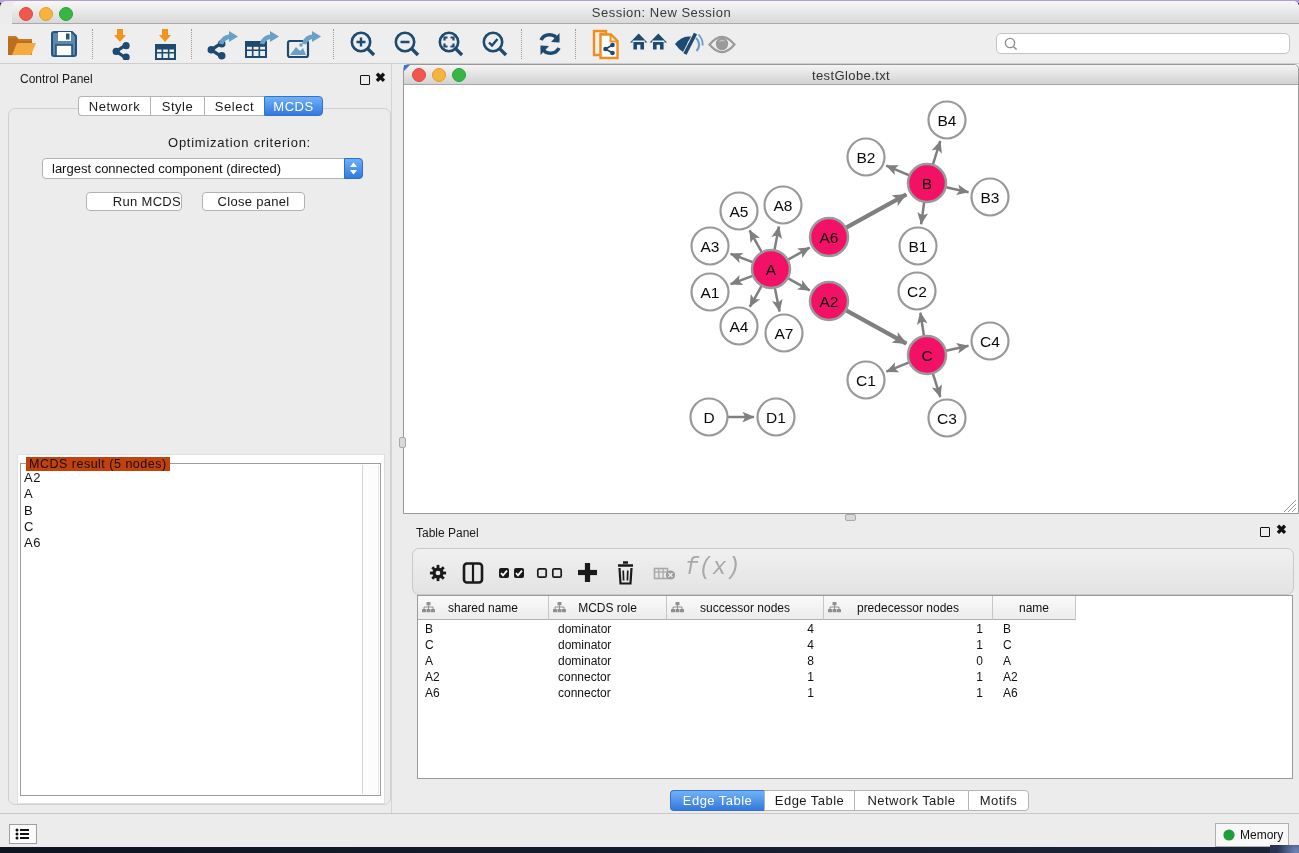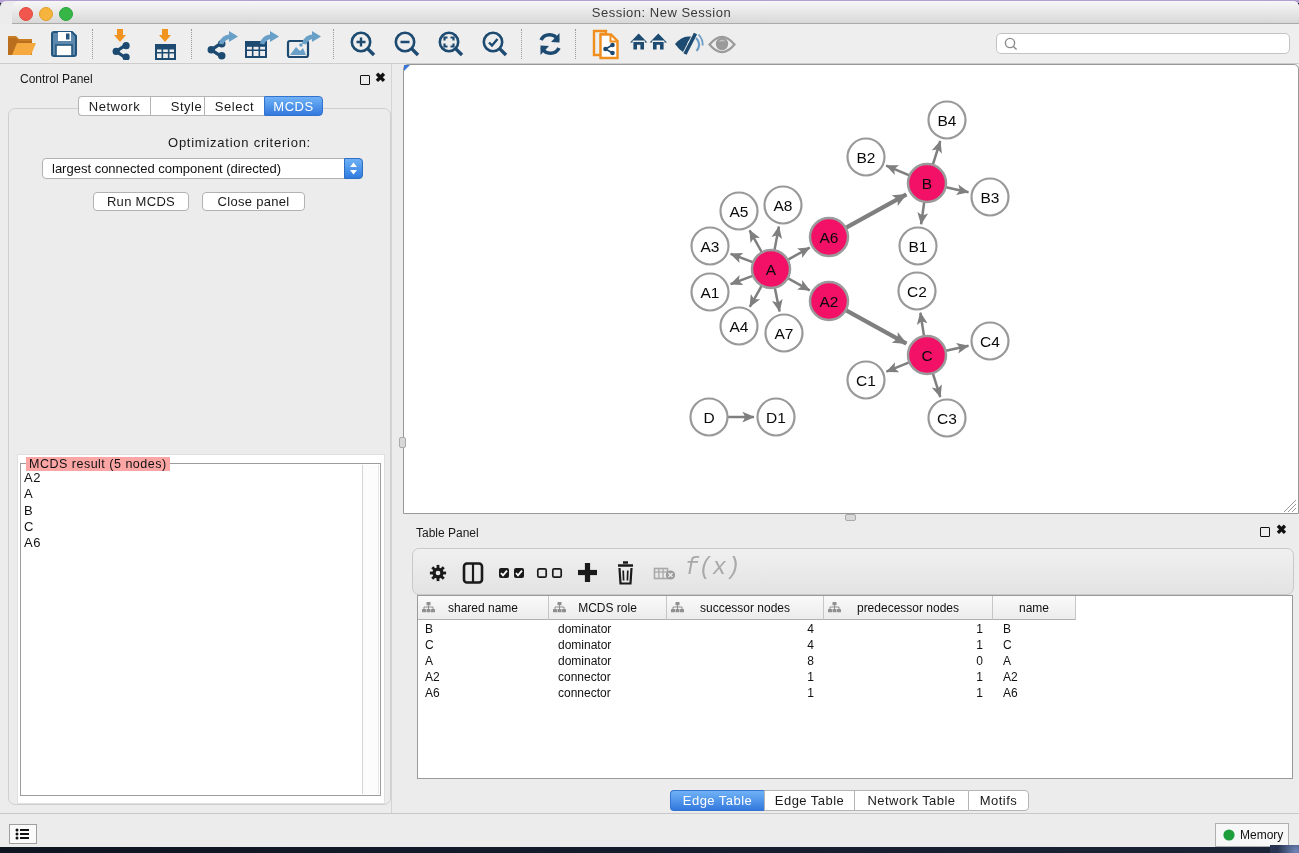--- a/index.html
+++ b/index.html
@@ -18,21 +18,21 @@
 .sqIcon{width:8px;height:8px;border:1.6px solid #111;border-radius:1px;}
 .xIcon{font-size:13px;font-weight:bold;color:#111;}
 #cpPanel{left:8px;top:44px;width:381px;height:695px;border:1px solid #cfcfcf;border-radius:7px;background:#ececec;}
 .tab{top:32px;height:18px;background:#fff;border:1px solid #b4b4b4;border-right:none;font-size:13px;color:#1a1a1a;text-align:center;line-height:19px;letter-spacing:0.55px;}
 #optLabel{left:0;top:71px;width:391px;text-align:center;font-size:13px;color:#1a1a1a;letter-spacing:0.75px;margin-left:44px;}
 #combo{left:42px;top:94px;width:310px;height:19px;background:#fff;border:1px solid #b2b2b2;border-radius:4px;font-size:13px;color:#111;line-height:19px;padding-left:9px;}
 #comboBtn{right:-1px;top:-1px;width:17px;height:19px;background:linear-gradient(#6db1f7,#2f7cdf);border:1px solid #2e6fc4;border-radius:0 4px 4px 0;}
 .btn{top:128px;height:17px;background:#fff;border:1px solid #b2b2b2;border-radius:4px;font-size:13px;color:#1a1a1a;text-align:center;line-height:18px;letter-spacing:0.3px;}
 #resultBox{left:17px;top:390px;width:366px;height:348px;background:#fff;border:1px solid #e0e0e0;}
 #fieldset{left:2px;top:8px;width:359px;height:331px;border:1px solid #9d9d9d;}
-#legend{left:5px;top:-7px;background:#fca5a5;padding:0 3px;font-size:12.5px;color:#111;letter-spacing:0.5px;}
+#legend{left:5px;top:-7px;background:#c2410c;padding:0 3px;font-size:12.5px;color:#111;letter-spacing:0.5px;}
 #mcdsList{left:1px;top:1px;font-size:13px;color:#111;line-height:16.3px;padding:5px 0 0 2px;letter-spacing:0.5px;}
 #listSb{right:1px;top:1px;width:15px;height:329px;background:#fcfcfc;border-left:1px solid #d5d5d5;border-right:1px solid #e6e6e6;}
 
 #net{left:403px;top:63px;width:894px;height:448px;background:#fff;border:1px solid #999;border-radius:5px 5px 0 0;}
 #netTitle{left:0;top:0;width:100%;height:19px;background:linear-gradient(#f4f4f4,#d2d2d2);border-bottom:1px solid #a6a6a6;border-radius:5px 5px 0 0;}
 #netName{width:100%;text-align:center;top:3px;font-size:13px;color:#333;letter-spacing:0.4px;}
 
 #tp{left:392px;top:512px;width:907px;height:301px;background:none;}
 #tpTitle{left:24px;top:13px;font-size:12px;color:#1a1a1a;}
 #tpBar{left:20px;top:35px;width:880px;height:45px;background:linear-gradient(#f0f0f0,#e3e3e3);border:1px solid #c9c9c9;border-radius:7px;}
@@ -187,41 +187,47 @@
           <line x1="10.4" y1="10.4" x2="13.6" y2="13.6" stroke="#8b8b8b" stroke-width="1.4"></line>
         </svg>
       </div>
   </div>
   <div class="abs" id="cp">
     <div class="abs" id="cpTitle">Control Panel</div>
     <div class="abs sqIcon" style="left:360px;top:11px;"></div>
     <div class="abs xIcon" style="left:375px;top:6px;">✖</div>
     <div class="abs" id="cpPanel"></div>
     <div class="abs tab" style="left:78px;width:71px;border-radius:4px 0 0 4px;">Network</div>
-    <div class="abs tab" style="left:150px;width:53px;padding-left:9px;">Style</div>
+    <div class="abs tab" style="left:150px;width:53px;">Style</div>
     <div class="abs tab" style="left:204px;width:59px;">Select</div>
     <div class="abs tab" style="left:264px;width:57px;border-right:1px solid #b4b4b4;border-radius:0 4px 4px 0;background:linear-gradient(#70b2f6,#3379de);color:#fff;border-color:#3373cf;">MCDS</div>
     <div class="abs" id="optLabel">Optimization criterion:</div>
     <div class="abs" id="combo">largest connected component (directed)
       <div class="abs" id="comboBtn"><svg width="17" height="19">
             <path d="M8.5 3.5 L12 8 L5 8 Z" fill="#fff"></path>
             <path d="M8.5 15.5 L12 11 L5 11 Z" fill="#fff"></path>
           </svg></div>
     </div>
-    <div class="abs btn" style="left:93px;width:94px;">Run MCDS</div>
+    <div class="abs btn" style="left:86px;width:94px;text-align:right;">Run MCDS</div>
     <div class="abs btn" style="left:202px;width:101px;">Close panel</div>
     <div class="abs" id="resultBox">
       <div class="abs" id="fieldset">
         <div class="abs" id="legend">MCDS result (5 nodes)</div>
         <div class="abs" id="mcdsList">A2<br>A<br>B<br>C<br>A6</div>
         <div class="abs" id="listSb"></div>
       </div>
     </div>
   </div>
   <div class="abs" id="net">
+    <div class="abs" id="netTitle">
+      <div class="abs tl" style="left:8px;top:3px;background:#f2574e;border:0.5px solid #dd4a41;"></div>
+      <div class="abs tl" style="left:28px;top:3px;background:#f6b33e;border:0.5px solid #e09e2b;"></div>
+      <div class="abs tl" style="left:48px;top:3px;background:#37b648;border:0.5px solid #2aa33a;"></div>
+      <div class="abs" id="netName">testGlobe.txt</div>
+    </div>
     <svg class="abs" style="left:0;top:20px" width="893" height="428" viewBox="404 85 893 428">
 <defs>
           <marker id="ar" viewBox="0 0 10 9" refX="9.3" refY="4.5" markerWidth="5.0" markerHeight="5.0" orient="auto">
             <path d="M0,0.2 L9.8,4.5 L0,8.8 L2.3,4.5 Z" fill="#7f7f7f"></path>
           </marker>
 <marker id="ar2" viewBox="0 0 10 9" refX="9.3" refY="4.5" markerWidth="3.4" markerHeight="3.3" orient="auto">
             <path d="M0,0.2 L9.8,4.5 L0,8.8 L2.3,4.5 Z" fill="#7f7f7f"></path>
           </marker>
         </defs>
 <g stroke="#7f7f7f" stroke-width="2.5">

